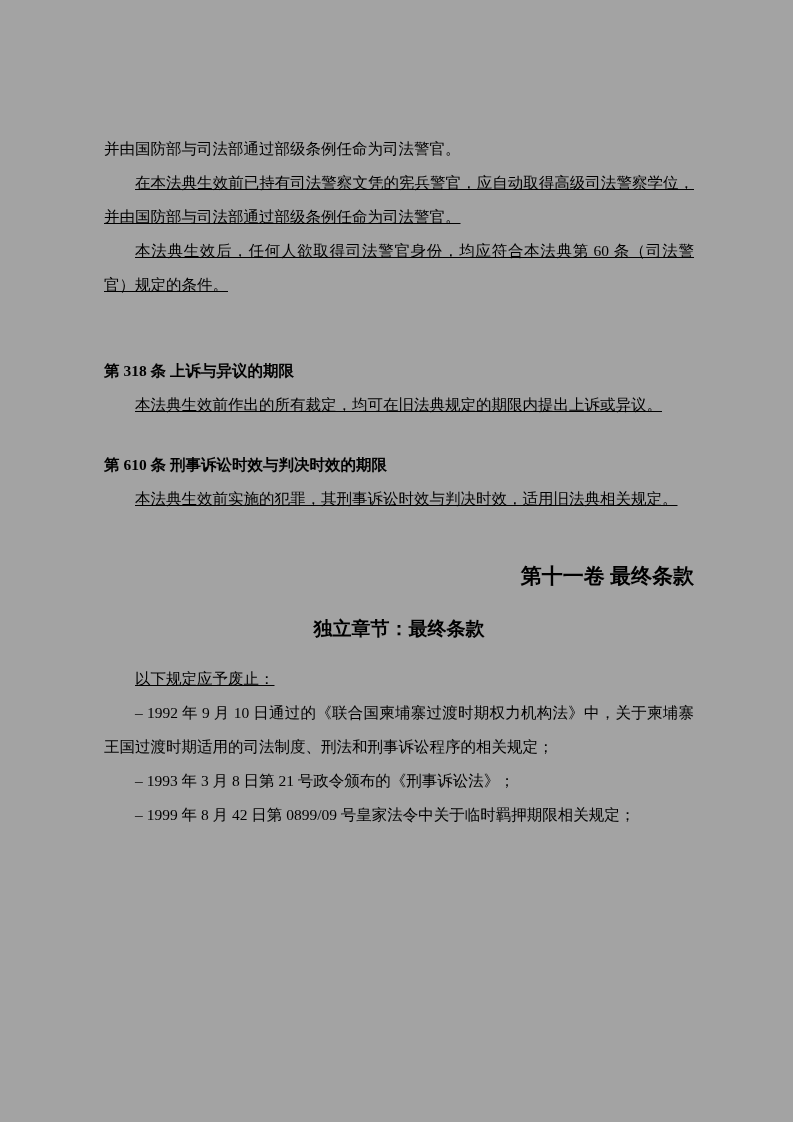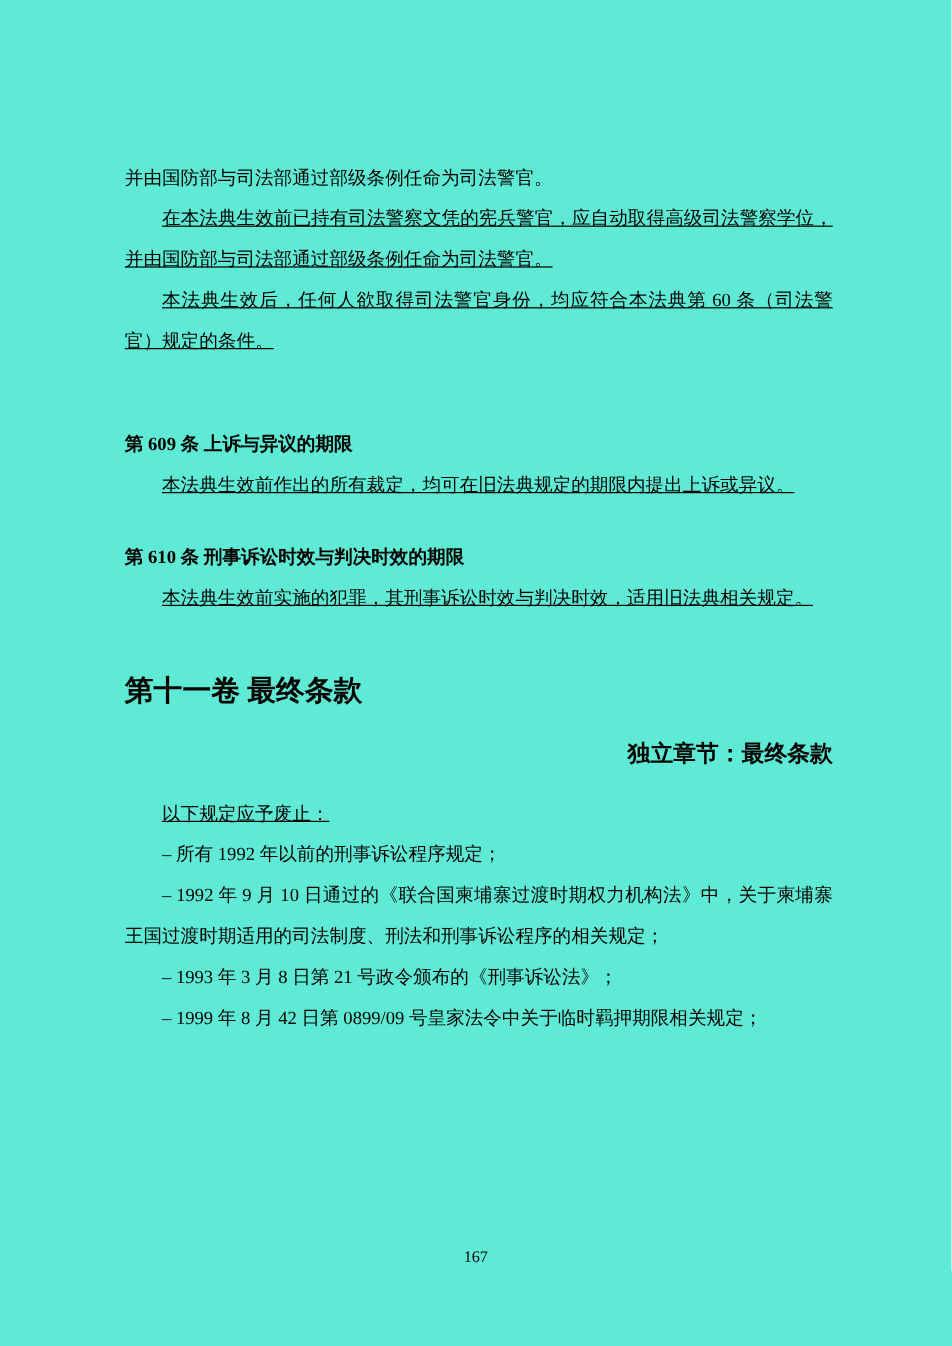--- a/index.html
+++ b/index.html
@@ -5,21 +5,21 @@
   html, body {
     margin: 0;
     padding: 0;
     background: #ffffff;
   }
   .page {
     position: relative;
     width: 793px;
     height: 1122px;
     margin: 0 auto;
-    background: #5eead4;
+    background: #a3a3a3;
     font-family: "Liberation Serif", "DejaVu Serif", serif;
     color: #000000;
     box-sizing: border-box;
     overflow: hidden;
   }
   .content {
     position: absolute;
     left: 104px;
     top: 132px;
     width: 590px;
@@ -40,31 +40,31 @@
   }
   .heading {
     margin: 0;
     font-size: 15.5px;
     line-height: 34px;
     font-weight: bold;
     text-indent: 0;
   }
   .volume-title {
     margin: 0;
-    font-size: 24px;
+    font-size: 21px;
     line-height: 40px;
     font-weight: bold;
-    text-align: left;
+    text-align: right;
   }
   .section-title {
     margin: 0;
     font-size: 19px;
     line-height: 38px;
     font-weight: bold;
-    text-align: right;
+    text-align: center;
   }
   .spacer-lg {
     height: 40px;
   }
   .spacer-md {
     height: 26px;
   }
   .spacer-sm {
     height: 14px;
   }
@@ -94,41 +94,39 @@
 
     <p class="noindent">并由国防部与司法部通过部级条例任命为司法警官。</p>
     <p class="indent">在本法典生效前已持有司法警察文凭的宪兵警官，应自动取得高级司法警察学位，并由国防部与司法部通过部级条例任命为司法警官。</p>
     <p class="indent">本法典生效后，任何人欲取得司法警官身份，均应符合本法典第 60 条（司法警官）规定的条件。</p>
 
     <div class="spacer-md"></div>
 
 
     <div class="spacer-md"></div>
 
-    <p class="heading">第 609 条  上诉与异议的期限</p>
+    <p class="heading">第 318 条  上诉与异议的期限</p>
     <p class="indent">本法典生效前作出的所有裁定，均可在旧法典规定的期限内提出上诉或异议。</p>
 
     <div class="spacer-md"></div>
 
     <p class="heading">第 610 条  刑事诉讼时效与判决时效的期限</p>
     <p class="indent">本法典生效前实施的犯罪，其刑事诉讼时效与判决时效，适用旧法典相关规定。</p>
 
     <div class="spacer-lg"></div>
 
     <p class="volume-title">第十一卷 最终条款</p>
 
     <div class="spacer-sm"></div>
 
     <p class="section-title">独立章节：最终条款</p>
 
     <div class="spacer-sm"></div>
 
     <p class="indent">以下规定应予废止：</p>
 
-    <p class="list-item">–  所有 1992 年以前的刑事诉讼程序规定；</p>
     <p class="list-item">– 1992 年 9 月 10 日通过的《联合国柬埔寨过渡时期权力机构法》中，关于柬埔寨王国过渡时期适用的司法制度、刑法和刑事诉讼程序的相关规定；</p>
     <p class="list-item">– 1993 年 3 月 8 日第 21 号政令颁布的《刑事诉讼法》；</p>
     <p class="list-item">– 1999  年 8 月 42 日第 0899/09 号皇家法令中关于临时羁押期限相关规定；</p>
 
   </div>
 
-  <div class="page-number">167</div>
 </div>
 
 </body></html>

